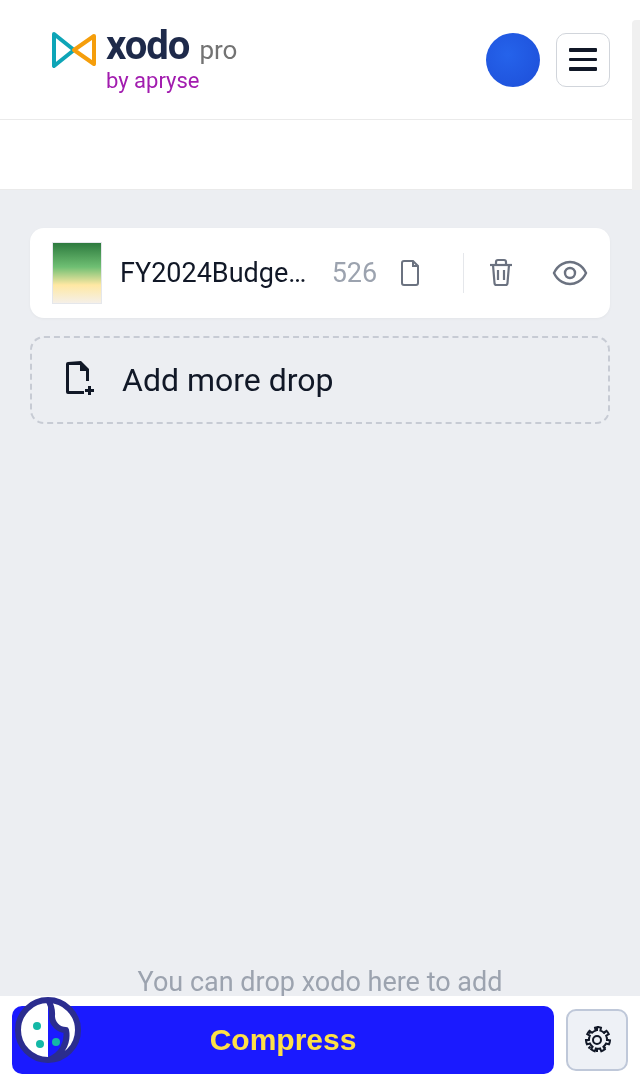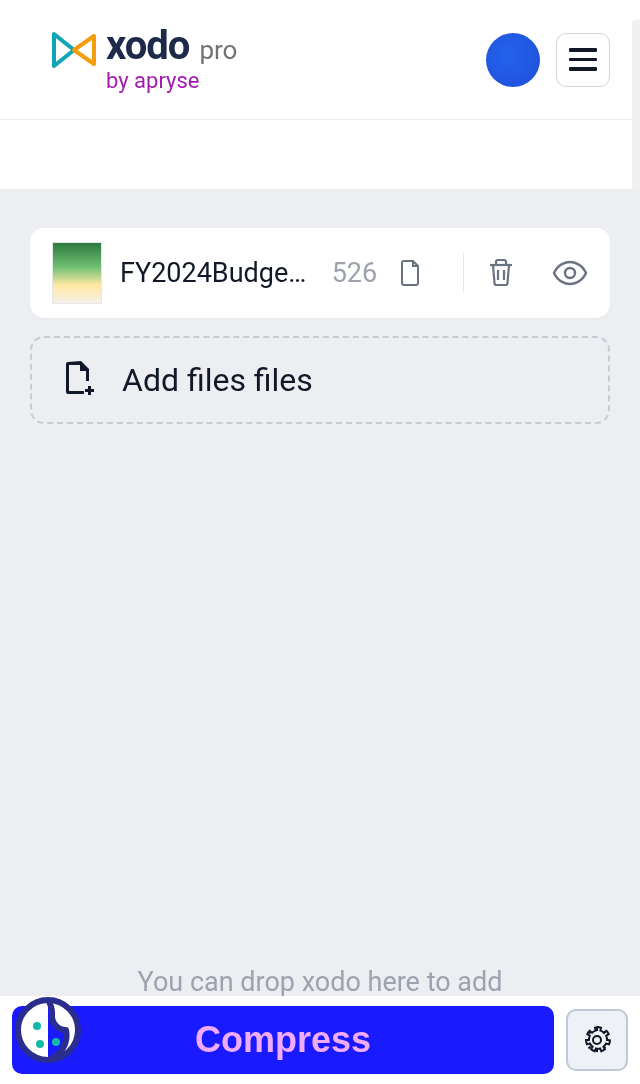--- a/index.html
+++ b/index.html
@@ -231,24 +231,24 @@
       bottom: 18px;
       width: 72px;
       height: 72px;
       z-index: 10;
     }
     
     .compress-btn {
       flex: 1;
       height: 68px;
       background: #1a1aff;
-      color: #f0abfc;
+      color: #fde047;
       border: none;
       border-radius: 10px;
-      font-size: 36px;
+      font-size: 30px;
       font-weight: 700;
       cursor: pointer;
     }
     
     .settings-btn {
       width: 62px;
       height: 62px;
       border: 2px solid #bfc8d9;
       border-radius: 10px;
       background: #eef1f6;
@@ -333,21 +333,21 @@
     </span>
   </div>
 
   <div class="add-more">
     <span>
       <svg width="32" height="36" viewBox="0 0 32 36" fill="#111827">
         <path d="M6 2 a2 2 0 0 0 -2 2 v28 a2 2 0 0 0 2 2 h16 v-3 h-15 v-26 h11 v6 h6 v10 h3 v-12 l-8 -8 z"></path>
         <path d="M26 26 h3 v3 h3 v3 h-3 v3 h-3 v-3 h-3 v-3 h3 z"></path>
       </svg>
     </span>
-    <span class="add-more-text">Add files files</span>
+    <span class="add-more-text">Add more drop</span>
   </div>
 
   <div class="drop-hint">You can drop xodo here to add</div>
 </div>
 
 <div class="cookie-fab">
   <svg width="72" height="72" viewBox="0 0 72 72">
     <path d="M36 6 a30 30 0 1 0 0 60 a30 30 0 0 0 0 -60 M36 6 a26 26 0 0 1 4 16 a14 14 0 0 0 14 14 a26 26 0 0 1 -18 30" fill="#fff" stroke="#2b2d8f" stroke-width="6" stroke-linejoin="round"></path>
     <circle cx="25" cy="32" r="4" fill="#14b8a6"></circle>
     <circle cx="28" cy="50" r="4" fill="#14b8a6"></circle>

